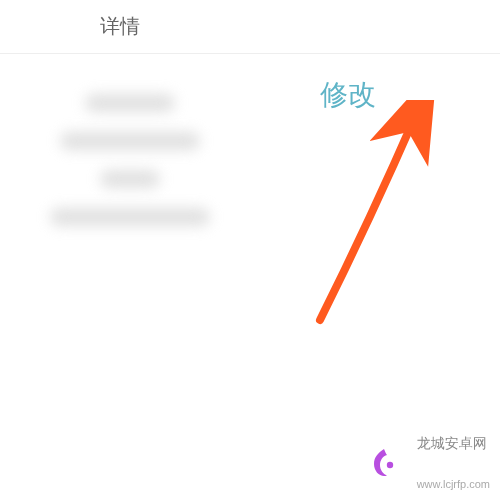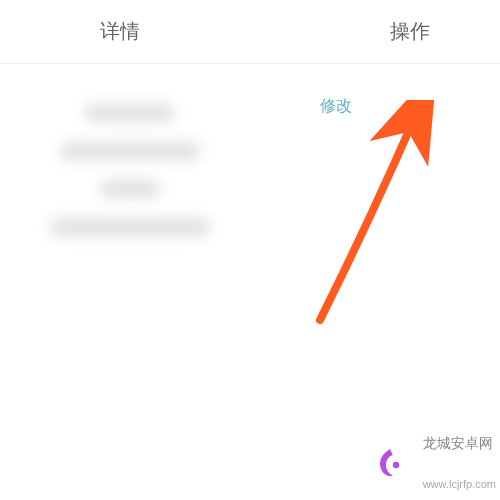--- a/index.html
+++ b/index.html
@@ -6,21 +6,21 @@
     body {
       width: 500px;
       height: 500px;
       background: #ffffff;
       font-family: -apple-system, "PingFang SC", "Hiragino Sans GB", "Microsoft YaHei", sans-serif;
       position: relative;
       overflow: hidden;
     }
     .header {
       display: flex;
-      height: 64px;
+      height: 54px;
       border-bottom: 1px solid #eeeeee;
     }
     .header-col {
       display: flex;
       align-items: center;
       justify-content: center;
       font-size: 20px;
       color: #666666;
     }
     .header-details { flex: 0 0 260px; justify-content: center; padding-right: 20px;}
@@ -43,55 +43,54 @@
       margin: 20px auto;
       filter: blur(7px);
       opacity: .65;
     }
     .bl1 { width: 90px; }
     .bl2 { width: 140px; }
     .bl3 { width: 60px; }
     .bl4 { width: 160px; }
     .edit-link {
       color: #5fb4c7;
-      font-size: 16px;
+      font-size: 28px;
       cursor: pointer;
       display: inline-block;
-      margin-top: 12px;
+      margin-top: 2px;
     }
     .arrow {
       position: absolute;
       left: 300px;
       top: 100px;
       pointer-events: none;
     }
     .watermark {
       position: absolute;
-      right: 4px;
+      right: 10px;
       bottom: 10px;
       display: flex;
       align-items: center;
       gap: 20px;
     }
     .wm-text {
       display: flex;
       flex-direction: column;
       align-items: flex-start;
       line-height: 1.1;
     }
     .wm-title { font-size: 14px; color: #888; }
     .wm-url { font-size: 11px; color: #aaa; margin-top: 27px; }
     .wm-icon { width: 26px; height: 30px; }
   </style>
 </head>
 <body>
 
 <div class="header">
   <div class="header-col header-details">详情</div>
-  <div class="header-col header-action">操作</div>
 </div>
 
 <div class="content">
   <div class="details-col">
     <div class="blurred-line bl1"></div>
     <div class="blurred-line bl2"></div>
     <div class="blurred-line bl3"></div>
     <div class="blurred-line bl4"></div>
   </div>
   <div class="action-col">

